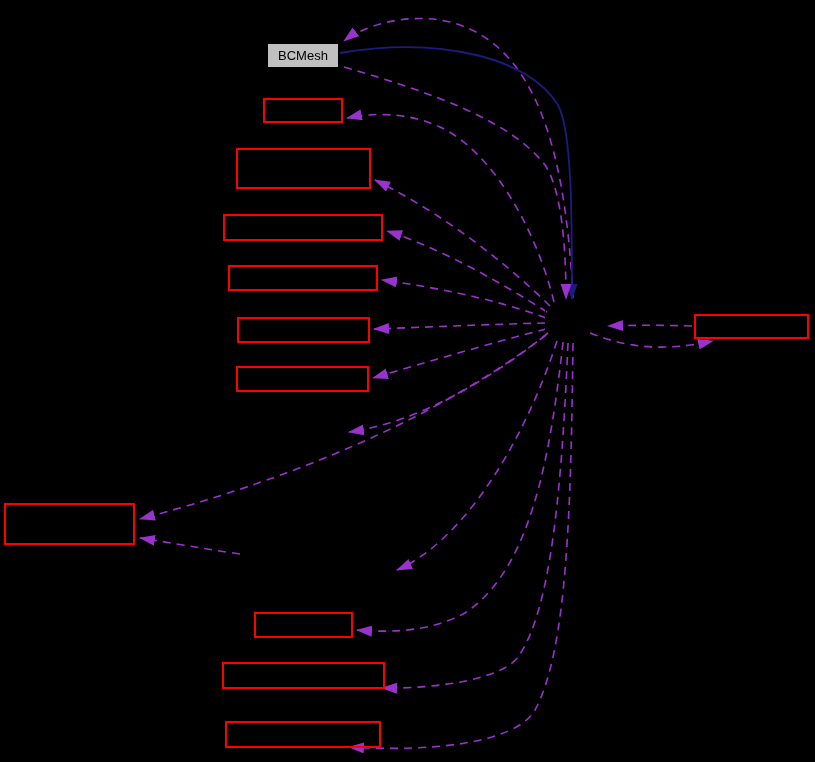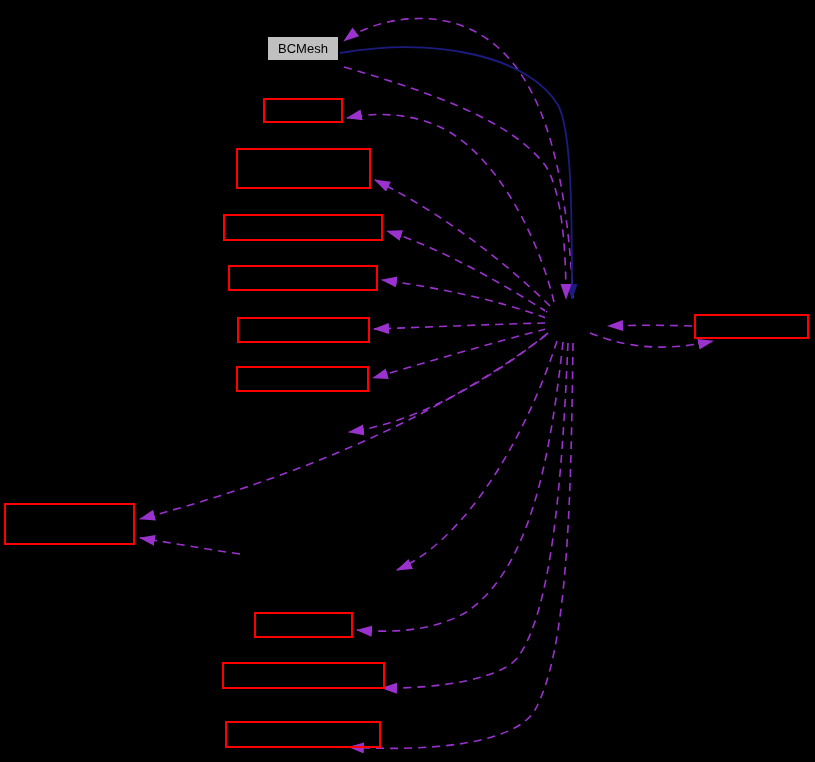--- a/index.html
+++ b/index.html
@@ -85,21 +85,21 @@
         <path d="M 240,554 C 205,549 172,543 140,538" class="edge dashed" stroke="#9a32cd" marker-end="url(#arrow-usage)"></path>
         <path d="M 557,341 C 525,440 465,540 397,570" class="edge dashed" stroke="#9a32cd" marker-end="url(#arrow-usage)"></path>
         <path d="M 563,342 C 550,460 530,570 465,613 C 432,631 394,633 357,630" class="edge dashed" stroke="#9a32cd" marker-end="url(#arrow-usage)"></path>
         <path d="M 568,343 C 562,480 552,610 518,657 C 503,678 441,689 382,688" class="edge dashed" stroke="#9a32cd" marker-end="url(#arrow-usage)"></path>
         <path d="M 573,343 C 571,500 568,650 535,710 C 515,744 429,752 349,747" class="edge dashed" stroke="#9a32cd" marker-end="url(#arrow-usage)"></path>
         <path d="M 590,333 C 630,349 668,351 713,341" class="edge dashed" stroke="#9a32cd" marker-end="url(#arrow-usage)"></path>
         <path d="M 692,326 C 662,325 636,325 608,326" class="edge dashed" stroke="#9a32cd" marker-end="url(#arrow-usage)"></path>
       </g>
   </svg>
   <div id="node-layer">
-      <div class="node current" style="left: 267px; top: 36px; width: 72px; height: 25px; background: rgb(192, 192, 192); border-color: rgb(0, 0, 0); color: rgb(0, 0, 0);">
+      <div class="node current" style="left: 267px; top: 43px; width: 72px; height: 25px; background: rgb(192, 192, 192); border-color: rgb(0, 0, 0); color: rgb(0, 0, 0);">
         <span>BCMesh</span>
       </div>
       <div class="node linked" style="left: 263px; top: 98px; width: 80px; height: 25px; border-color: rgb(255, 0, 0);">
         <span></span>
       </div>
       <div class="node linked" style="left: 236px; top: 148px; width: 135px; height: 41px; border-color: rgb(255, 0, 0);">
         <span></span>
       </div>
       <div class="node linked" style="left: 223px; top: 214px; width: 160px; height: 27px; border-color: rgb(255, 0, 0);">
         <span></span>

